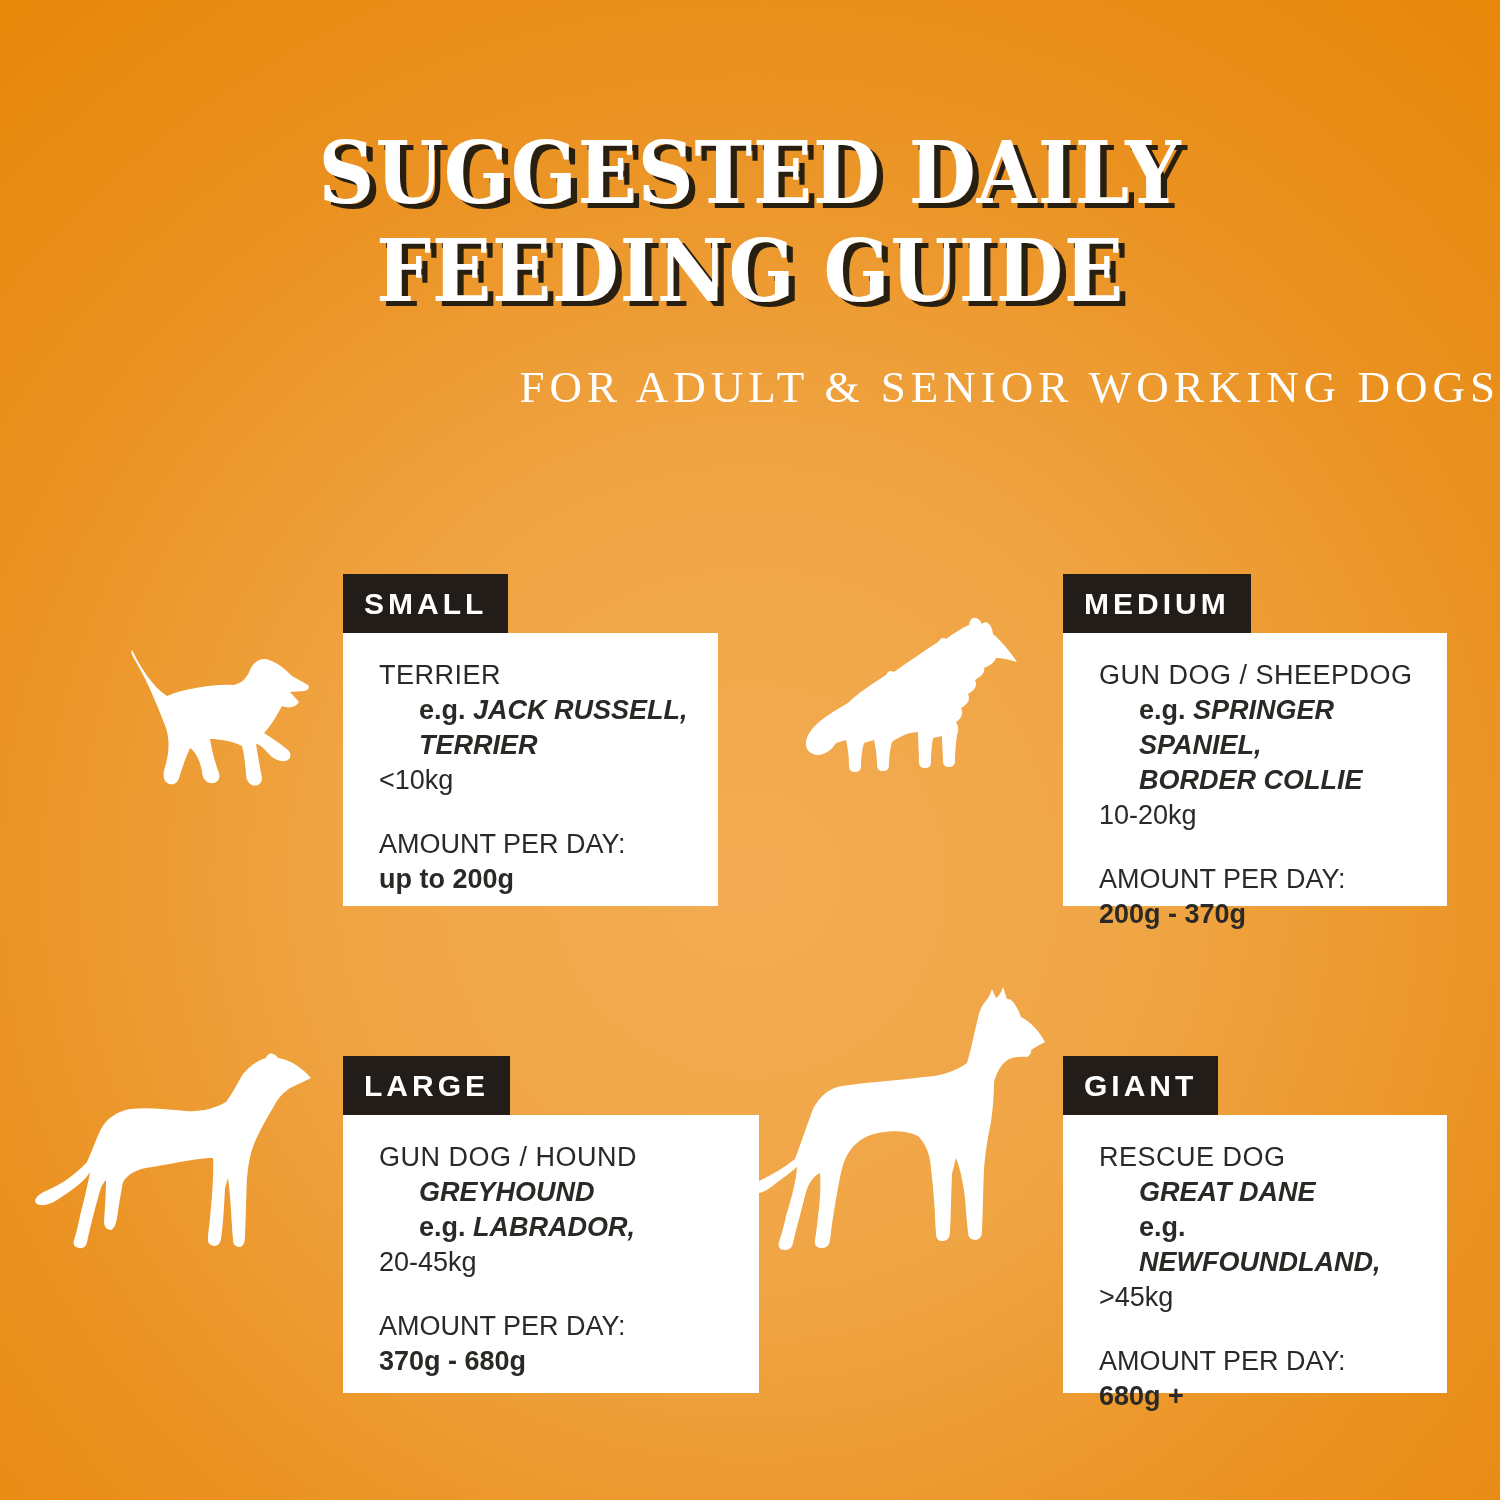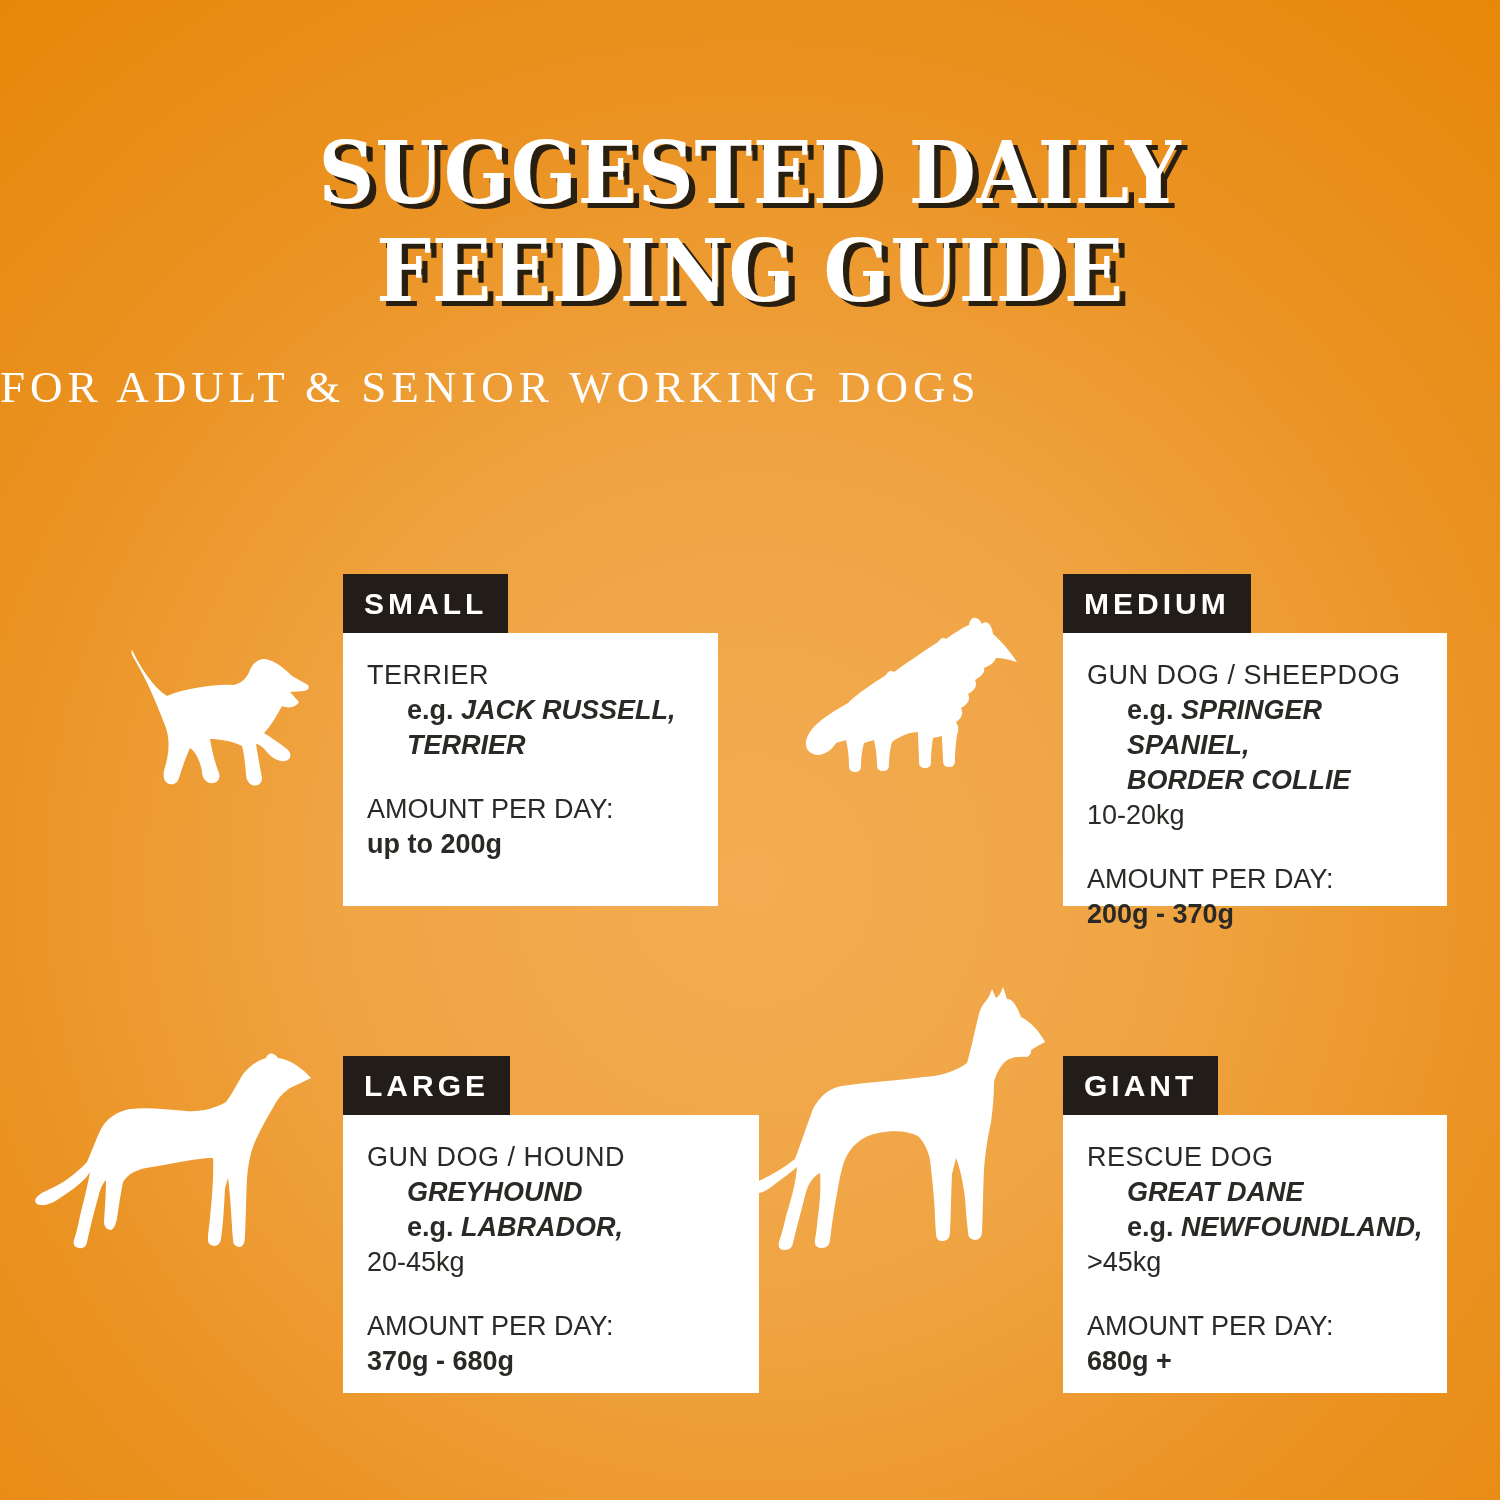--- a/index.html
+++ b/index.html
@@ -18,21 +18,21 @@
     font-family:"DejaVu Serif",serif;
     font-weight:bold;
     font-size:86px;line-height:98px;
     color:#FFFFFF;
     letter-spacing:1px;
     text-shadow:7px 5px 0 #281F10;
   }
   .title-line{transform:scaleX(0.90);transform-origin:50% 50%;white-space:nowrap;}
   .subtitle{
     position:absolute;top:362px;left:0;width:1500px;
-    text-align:left;
+    text-align:right;
     font-family:"Liberation Serif",serif;
     font-size:45px;line-height:50px;
     letter-spacing:5px;
     color:#FFFFFF;
     white-space:nowrap;
   }
   
   .card{position:absolute;}
   .card-small {left:343px;top:558px;width:375px;}
   .card-medium{left:1063px;top:558px;width:384px;}
@@ -42,21 +42,21 @@
     display:inline-block;
     background:#231D1A;color:#FFFFFF;
     font-weight:bold;font-size:30px;letter-spacing:4px;
     line-height:59px;height:59px;padding:0 21px;
     vertical-align:bottom;
     margin-top:16px;
   }
   .card-body{
     background:#FFFFFF;
     box-sizing:border-box;
-    padding:25px 24px 0 24px;
+    padding:25px 24px 0 36px;
     font-size:27px;line-height:35px;
     color:#2B2926;
   }
   .card-small  .card-body,.card-medium .card-body{height:273px;}
   .card-large  .card-body,.card-giant  .card-body{height:278px;}
   .breed{letter-spacing:0.5px;}
   .examples{font-weight:bold;margin-left:40px;}
   .ex-italic{font-style:italic;}
   .spacer{height:29px;}
   .amount{font-weight:bold;}
@@ -94,20 +94,21 @@
   <svg class="dog dog-dane" viewBox="0 0 306 270" aria-hidden="true">
     <path d="M301 58 C295 47 287 38 277 33 C273 22 268 14 263 15 L259 3 Q256 12 252 14 L248 5 Q245 14 241 18 C237 23 235 28 234 34 C230 50 227 66 223 79 C211 88 196 92 180 93 C152 97 122 98 98 102 C85 104 75 113 69 125 C63 141 57 159 51 175 C39 185 25 192 13 198 C6 201 4 206 9 209 C15 211 24 206 31 200 C39 194 47 188 53 183 C52 198 47 216 42 232 C40 242 37 252 35 258 Q33 266 41 266 Q48 266 49 259 C53 242 58 224 62 208 C65 198 70 192 76 189 C77 202 76 218 74 232 C73 242 72 250 71 256 Q70 264 78 264 Q85 264 86 256 C88 238 91 220 94 204 C96 192 98 184 100 178 C106 162 118 152 134 149 C150 146 164 147 174 152 C180 158 184 166 186 176 C188 192 190 212 191 230 C191 240 192 246 192 250 Q192 258 200 257 Q206 256 206 248 C207 230 207 210 208 190 L212 174 C216 184 219 198 221 214 C222 228 223 240 224 248 Q224 256 232 256 Q238 255 238 247 C239 228 239 206 240 186 C241 170 244 152 247 138 C249 124 250 110 250 98 C252 90 256 82 262 77 C268 73 276 72 283 73 Q288 70 287 66 C291 63 296 61 301 58 Z"></path>
   </svg>
 
   <div class="card card-small">
     <div class="card-label">SMALL</div>
     <div class="card-body">
       <div class="breed">TERRIER</div>
       <div class="examples"><span class="eg">e.g.</span> <span class="ex-italic">JACK RUSSELL,</span></div>
       <div class="examples"><span class="ex-italic">TERRIER</span></div>
+      <div class="weight">&lt;10kg</div>
       <div class="spacer"></div>
       <div class="amount-label">AMOUNT PER DAY:</div>
       <div class="amount">up to 200g</div>
     </div>
   </div>
 
   <div class="card card-medium">
     <div class="card-label">MEDIUM</div>
     <div class="card-body">
       <div class="breed">GUN DOG / SHEEPDOG</div>

